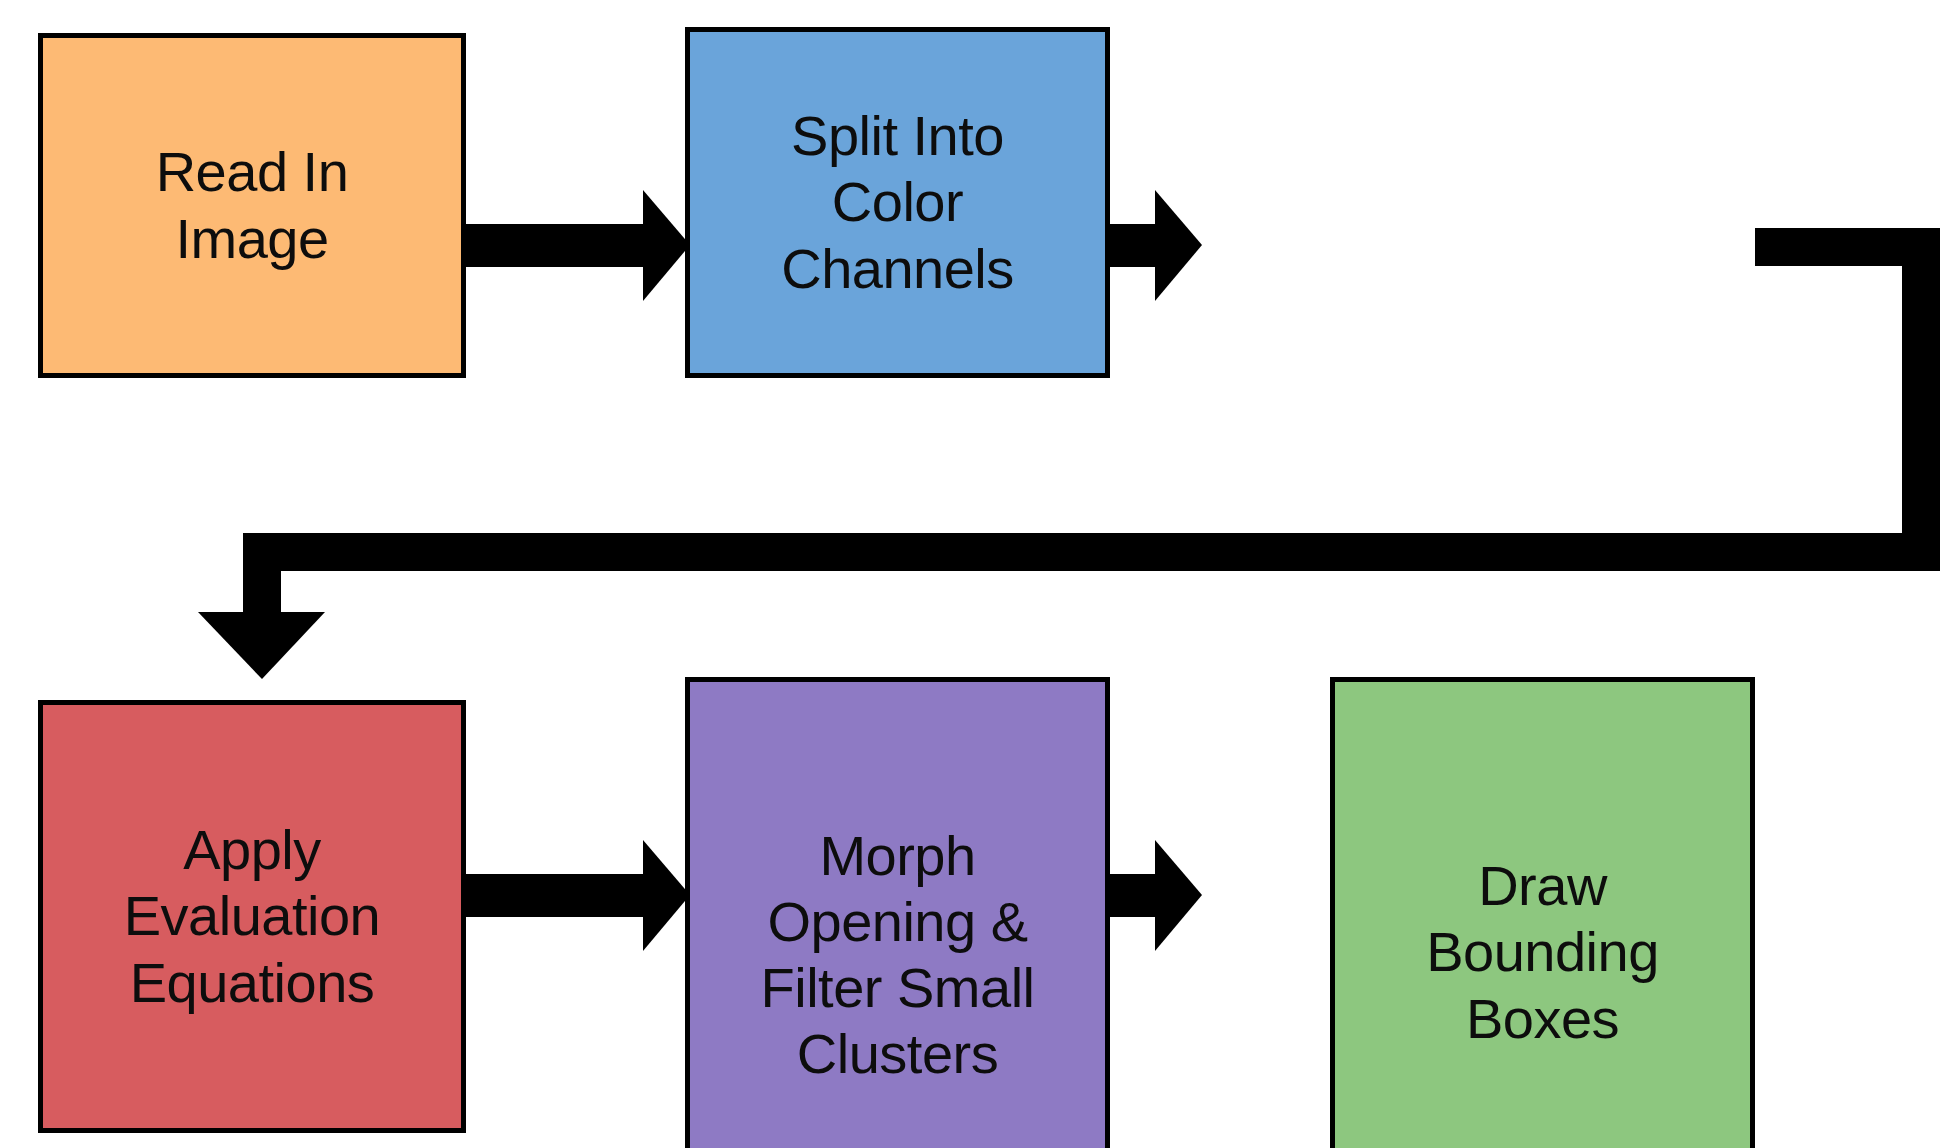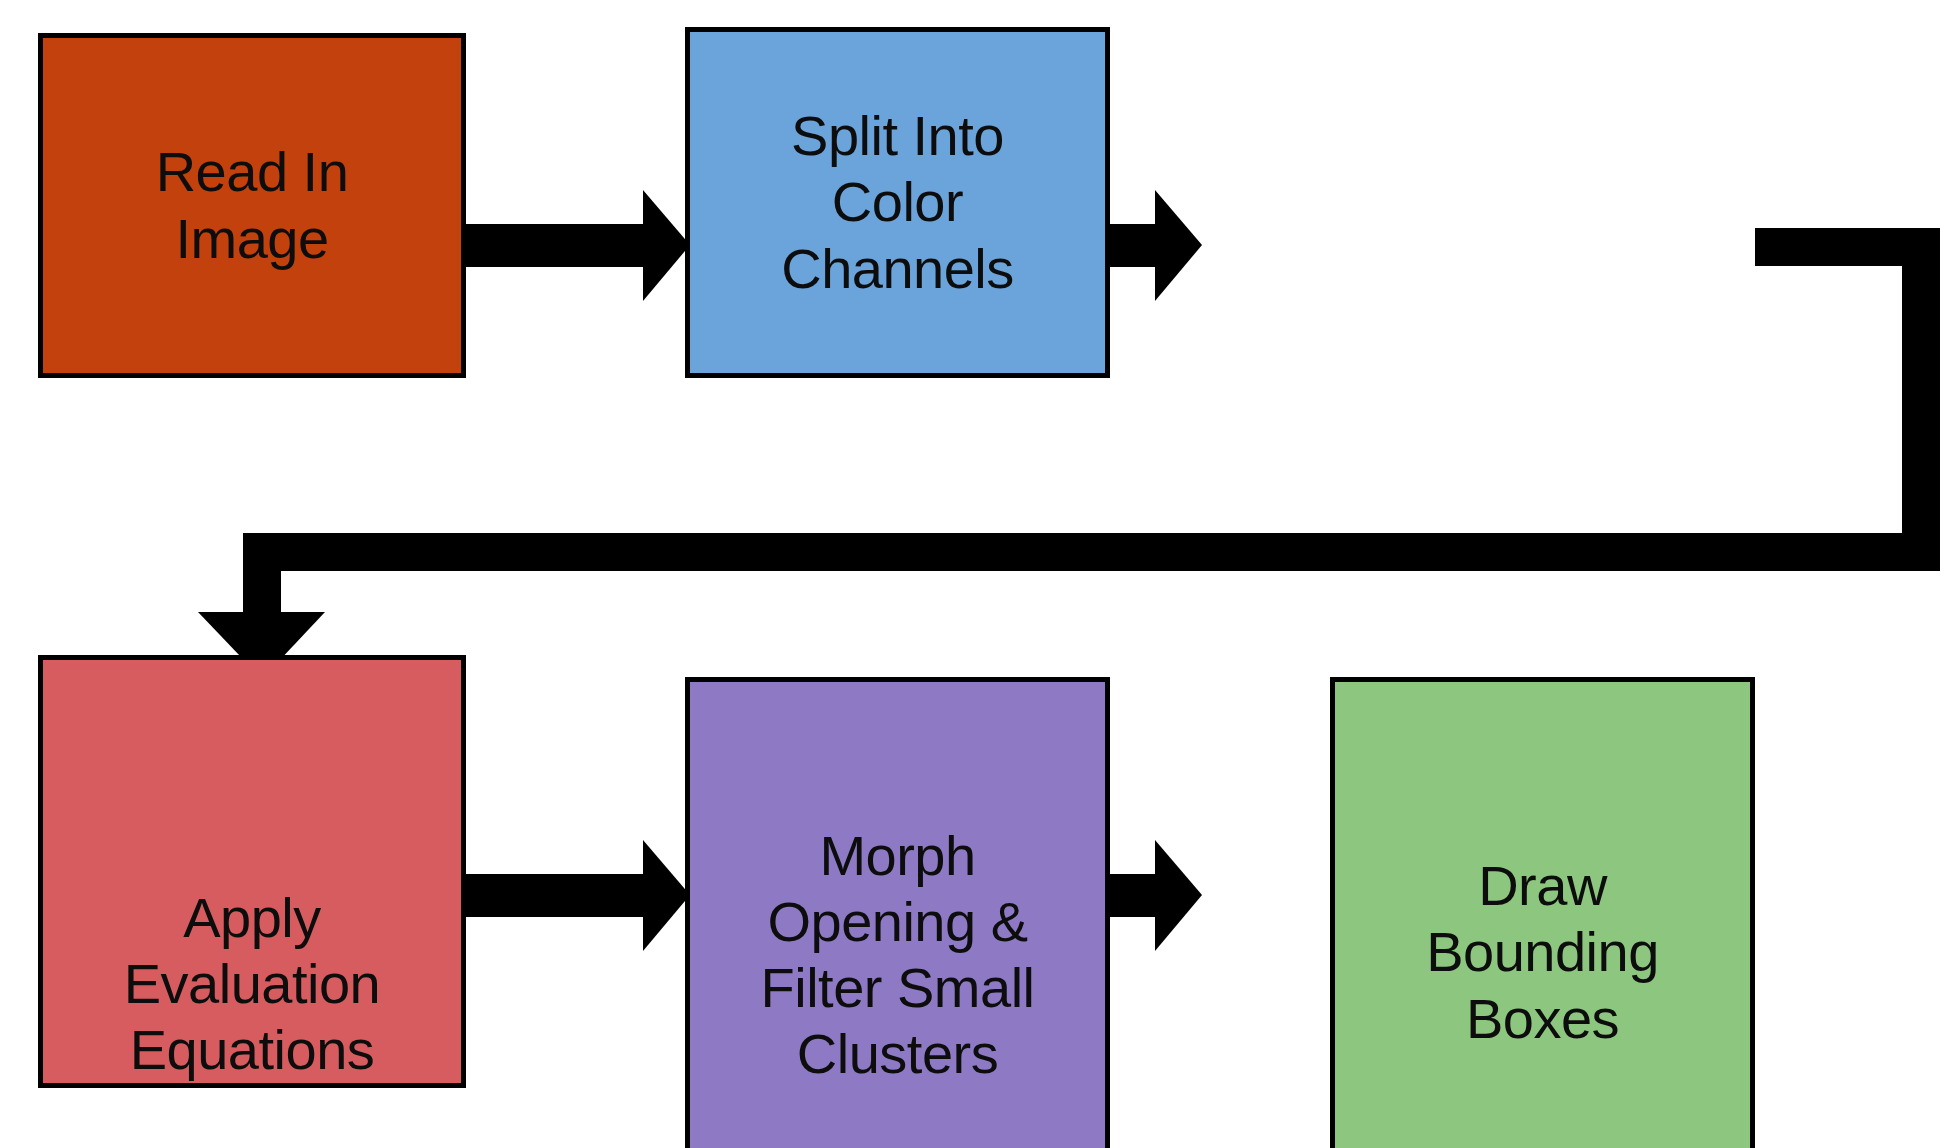--- a/index.html
+++ b/index.html
@@ -80,33 +80,33 @@
       <rect x="466" y="874" width="186" height="43" fill="#000000"></rect>
       <polygon points="643,840 643,951 690,895" fill="#000000"></polygon>
     </g>
 
     <g>
       <rect x="978" y="874" width="186" height="43" fill="#000000"></rect>
       <polygon points="1155,840 1155,951 1202,895" fill="#000000"></polygon>
     </g>
   </svg>
 
-  <div class="node" style="left:38px; top:33px; width:428px; height:345px; background:#c2410c;">
+  <div class="node" style="left:38px; top:33px; width:428px; height:345px; background:#fdba74;">
     <span class="node-label">Read In
 Image</span>
   </div>
 
   <div class="node" style="left:685px; top:27px; width:425px; height:351px; background:#6AA4DA;">
     <span class="node-label">Split Into
 Color
 Channels</span>
   </div>
 
 
-  <div class="node" style="left:38px; top:655px; width:428px; height:433px; background:#D75C5F;align-items:flex-end;">
+  <div class="node" style="left:38px; top:700px; width:428px; height:433px; background:#D75C5F;">
     <span class="node-label">Apply
 Evaluation
 Equations</span>
   </div>
 
   <div class="node" style="left:685px; top:677px; width:425px; height:556px; background:#8E7AC4;">
     <span class="node-label">Morph
 Opening &amp;
 Filter Small
 Clusters</span>

